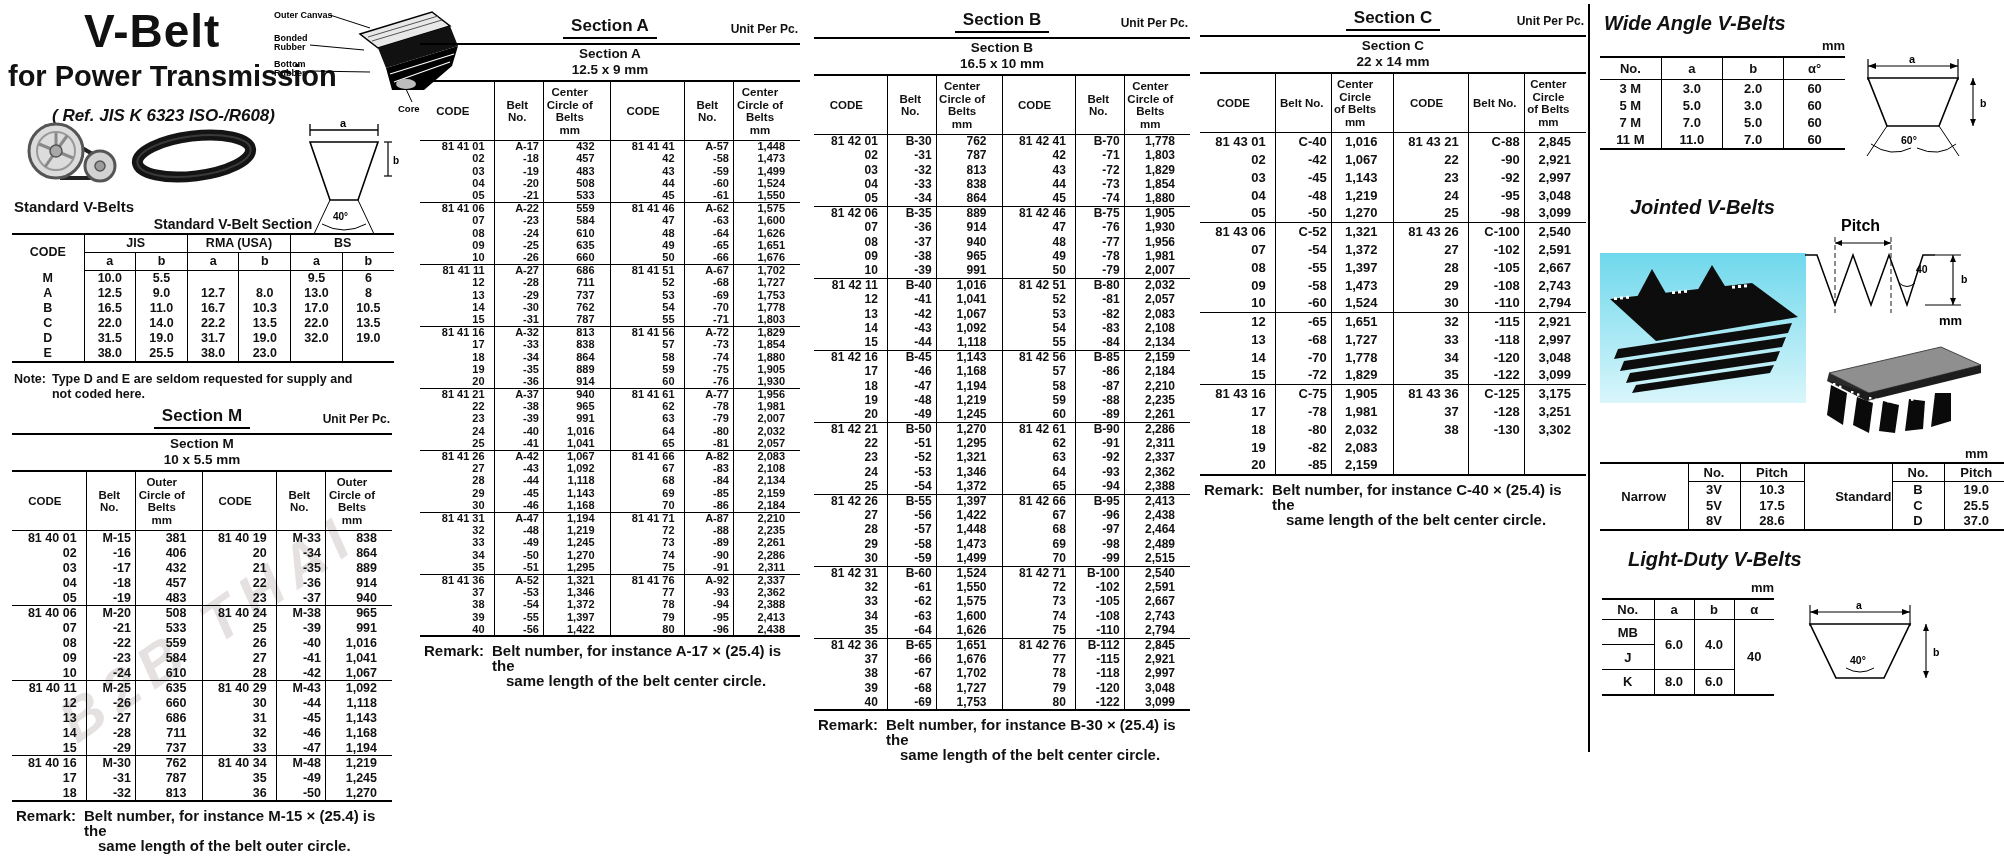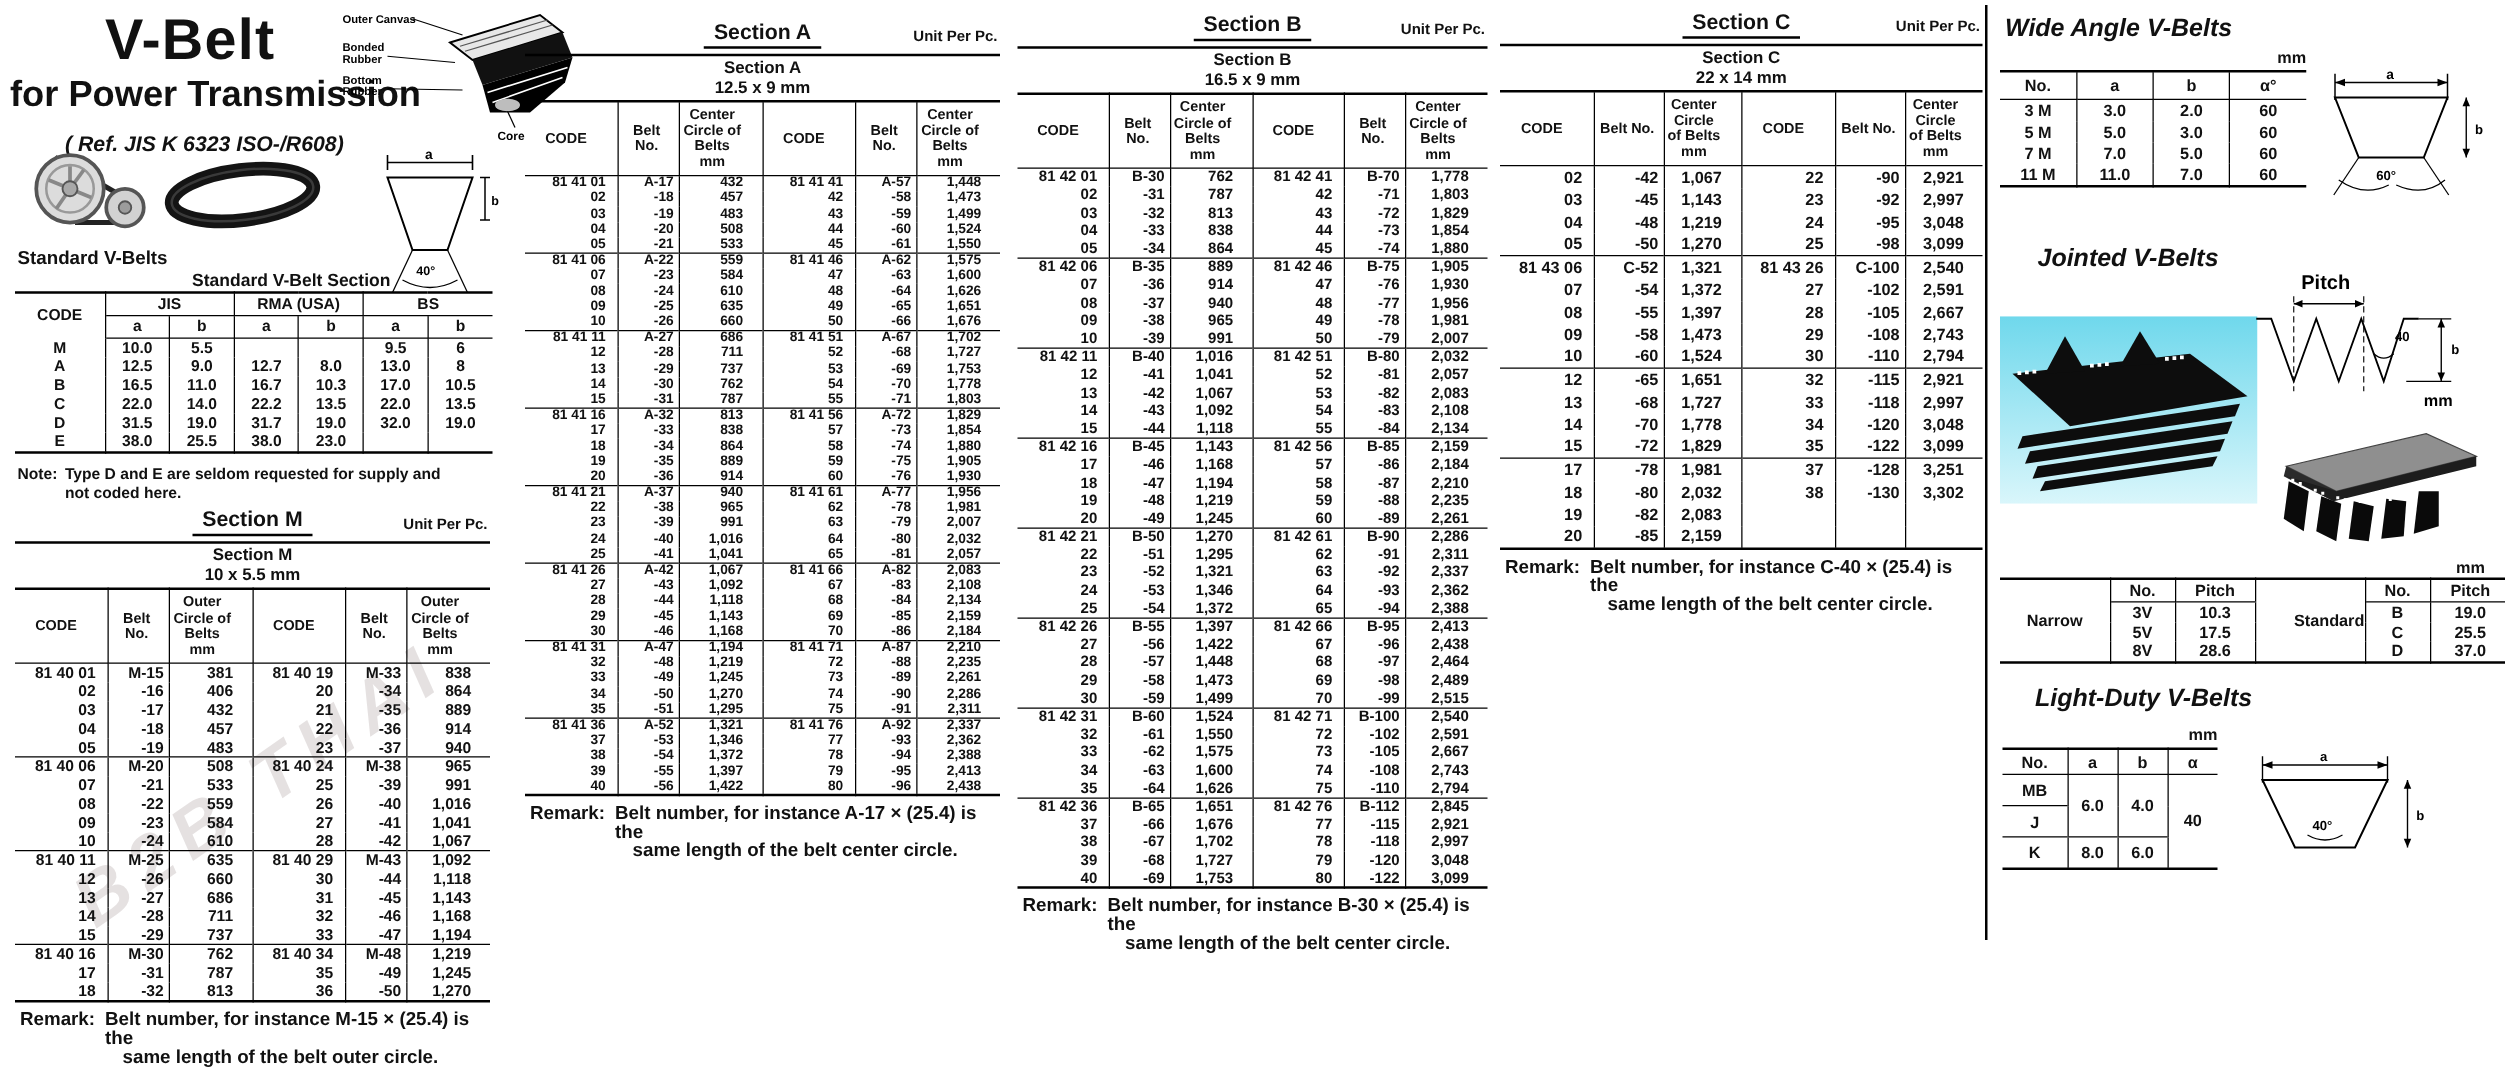--- a/index.html
+++ b/index.html
@@ -797,21 +797,21 @@
     <span><span>Belt number, for instance A-17 × (25.4) is the</span><br><span class="l2">same length of the belt center circle.</span></span>
   </div>
 </div>
 
 <div class="code-section sec-b">
   <div class="sec-top">
     <span class="sec-title">Section B</span>
     <span class="sec-unit">Unit Per Pc.</span>
   </div>
   <div class="sec-sub">
-    <span>Section B</span><br><span>16.5 x 9 mm</span>
+    <span>Section B</span><br><span>16.5 x 10 mm</span>
   </div>
   <table class="code-table">
     <thead>
         <tr>
       <th class="c0">CODE</th>
       <th class="c1">Belt No.</th>
       <th class="c2">Center Circle of Belts mm</th>
       <th class="c3">CODE</th>
       <th class="c4">Belt No.</th>
       <th class="c5">Center Circle of Belts mm</th>
@@ -1174,20 +1174,28 @@
       <th class="c0">CODE</th>
       <th class="c1">Belt No.</th>
       <th class="c2">Center Circle of Belts mm</th>
       <th class="c3">CODE</th>
       <th class="c4">Belt No.</th>
       <th class="c5">Center Circle of Belts mm</th>
     </tr>
       </thead>
   <tbody>
         <tr>
+          <td class="c0">81 43 01</td>
+          <td class="c1">C-40</td>
+          <td class="c2">1,016</td>
+          <td class="c3">81 43 21</td>
+          <td class="c4">C-88</td>
+          <td class="c5">2,845</td>
+        </tr>
+        <tr>
           <td class="c0">02</td>
           <td class="c1">-42</td>
           <td class="c2">1,067</td>
           <td class="c3">22</td>
           <td class="c4">-90</td>
           <td class="c5">2,921</td>
         </tr>
         <tr>
           <td class="c0">03</td>
           <td class="c1">-45</td>
@@ -1283,20 +1291,28 @@
         <tr>
           <td class="c0">15</td>
           <td class="c1">-72</td>
           <td class="c2">1,829</td>
           <td class="c3">35</td>
           <td class="c4">-122</td>
           <td class="c5">3,099</td>
         </tr>
       </tbody>
       <tbody>
+        <tr>
+          <td class="c0">81 43 16</td>
+          <td class="c1">C-75</td>
+          <td class="c2">1,905</td>
+          <td class="c3">81 43 36</td>
+          <td class="c4">C-125</td>
+          <td class="c5">3,175</td>
+        </tr>
         <tr>
           <td class="c0">17</td>
           <td class="c1">-78</td>
           <td class="c2">1,981</td>
           <td class="c3">37</td>
           <td class="c4">-128</td>
           <td class="c5">3,251</td>
         </tr>
         <tr>
           <td class="c0">18</td>

